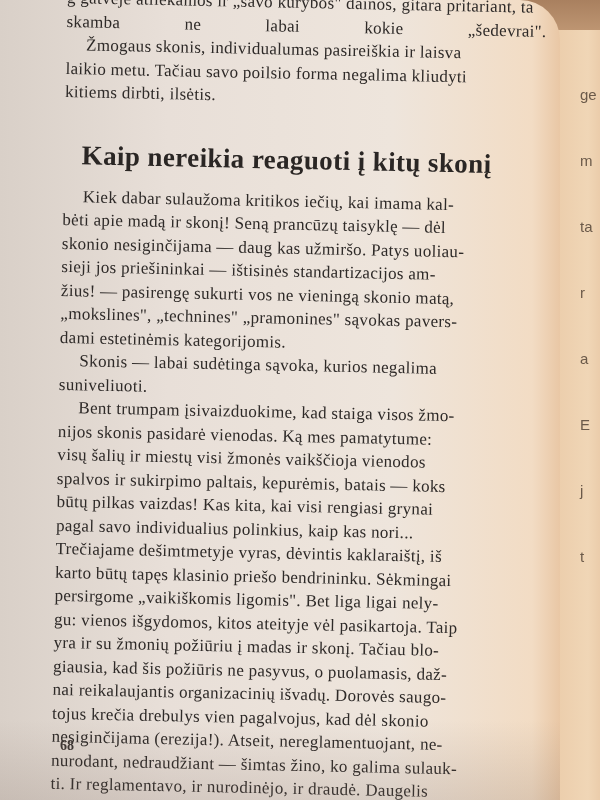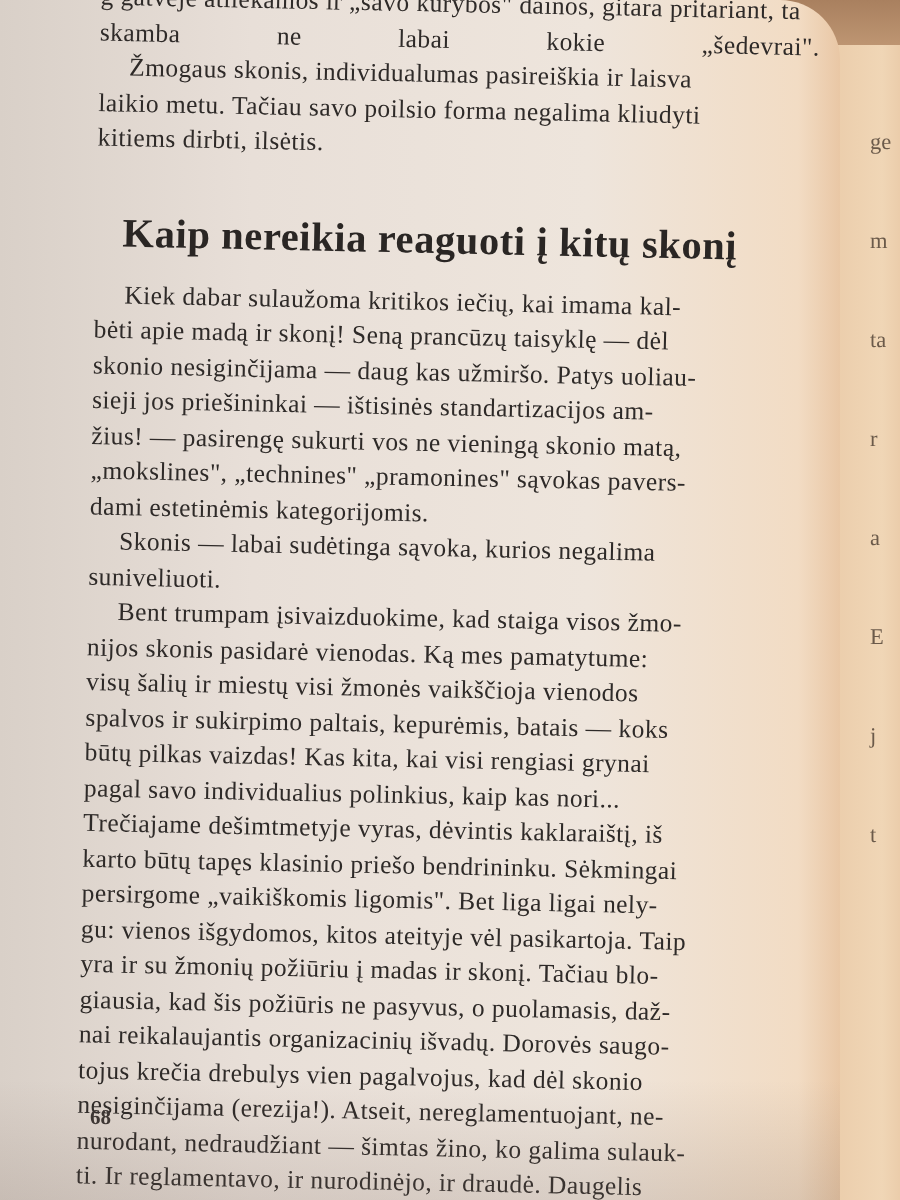--- a/index.html
+++ b/index.html
@@ -30,21 +30,21 @@
       left: 540px;
       top: 30px;
       width: 80px;
       height: 790px;
       background: linear-gradient(90deg, #e9c9a6 0%, #f0d6b6 60%, #e2bd98 100%);
     }
     .right-page-glyphs {
       position: absolute;
       left: 580px;
       top: 40px;
-      font-family: Liberation Serif, serif;
+      font-family: Liberation Sans, sans-serif;
       font-size: 15px;
       line-height: 22px;
       color: #6b5a4a;
       white-space: pre;
     }
     .page {
       position: absolute;
       left: 0;
       top: 0;
       width: 560px;

